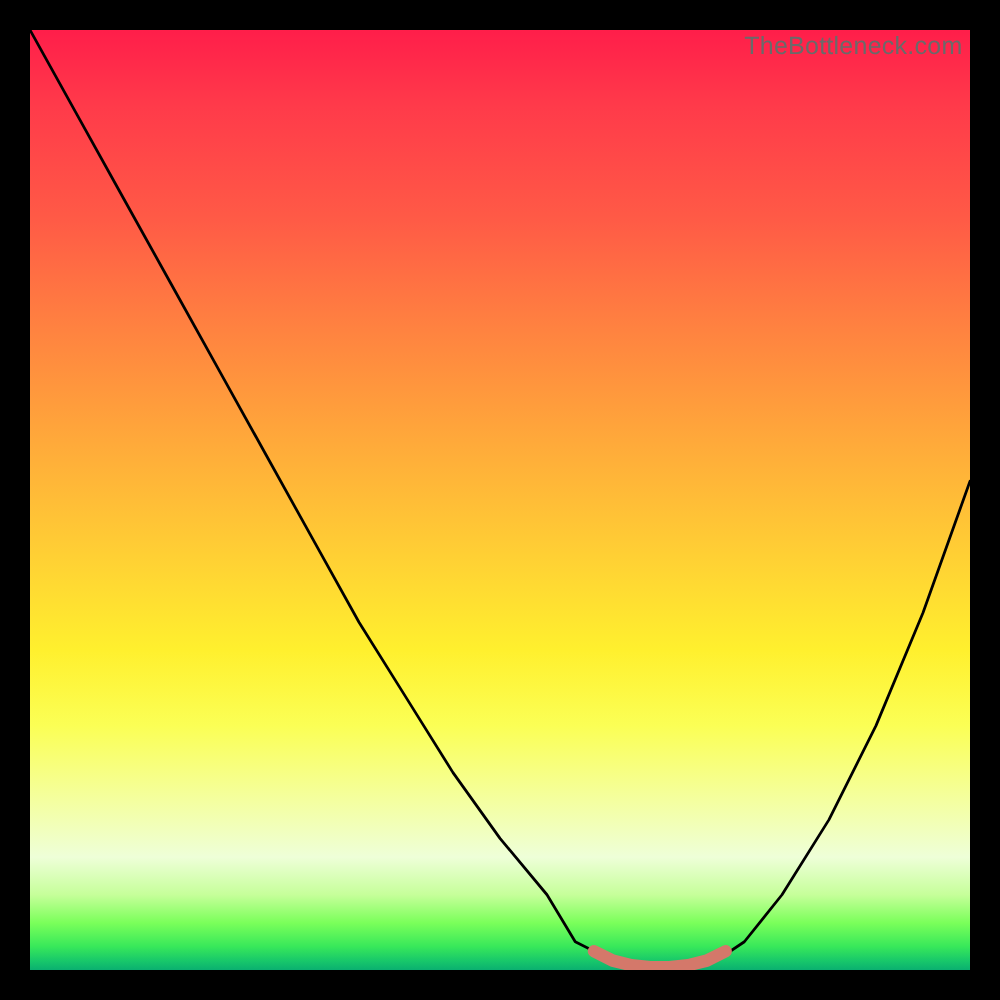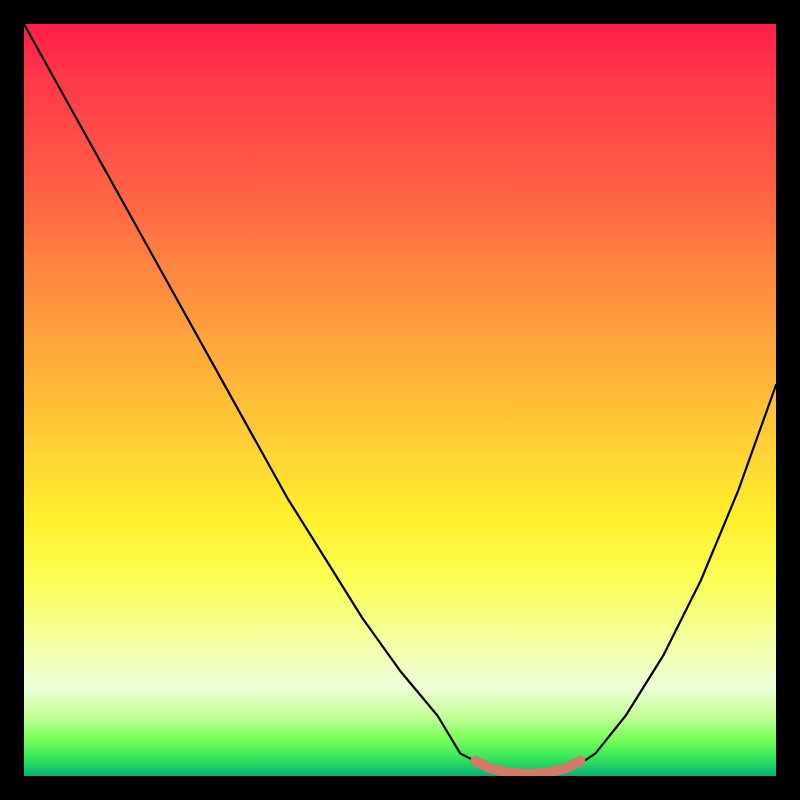--- a/index.html
+++ b/index.html
@@ -59,20 +59,21 @@
     height: 752px;
     z-index: 3;
   }
 </style>
 </head>
 <body>
 
 <div class="frame">
   <div class="plot">
 
+    <div class="attribution">TheBottleneck.com</div>
 
     <svg class="curve" viewBox="0 0 752 752" preserveAspectRatio="none">
       <path id="curve-path" fill="none" stroke="#000000" stroke-width="2.2" stroke-linecap="round" stroke-linejoin="round" d="M0.0 0.0 L37.6 67.7 L75.2 135.4 L112.8 203.0 L150.4 270.7 L188.0 338.4 L225.6 406.1 L263.2 473.8 L300.8 533.9 L338.4 594.1 L376.0 646.7 L413.6 691.8 L436.2 729.4 L466.2 744.5 L496.3 752.0 L526.4 752.0 L549.0 744.5 L571.5 729.4 L601.6 691.8 L639.2 631.7 L676.8 556.5 L714.4 466.2 L752.0 361.0"></path>
       <path id="marker-path" fill="none" stroke="#d4786a" stroke-width="10" stroke-linecap="round" stroke-linejoin="round" d="M451.2 737.0 L466.2 744.5 L481.3 748.2 L496.3 749.7 L511.4 749.7 L526.4 748.2 L541.4 744.5 L556.5 737.0"></path>
     </svg>
 
   </div>
 </div>
 
 </body></html>

